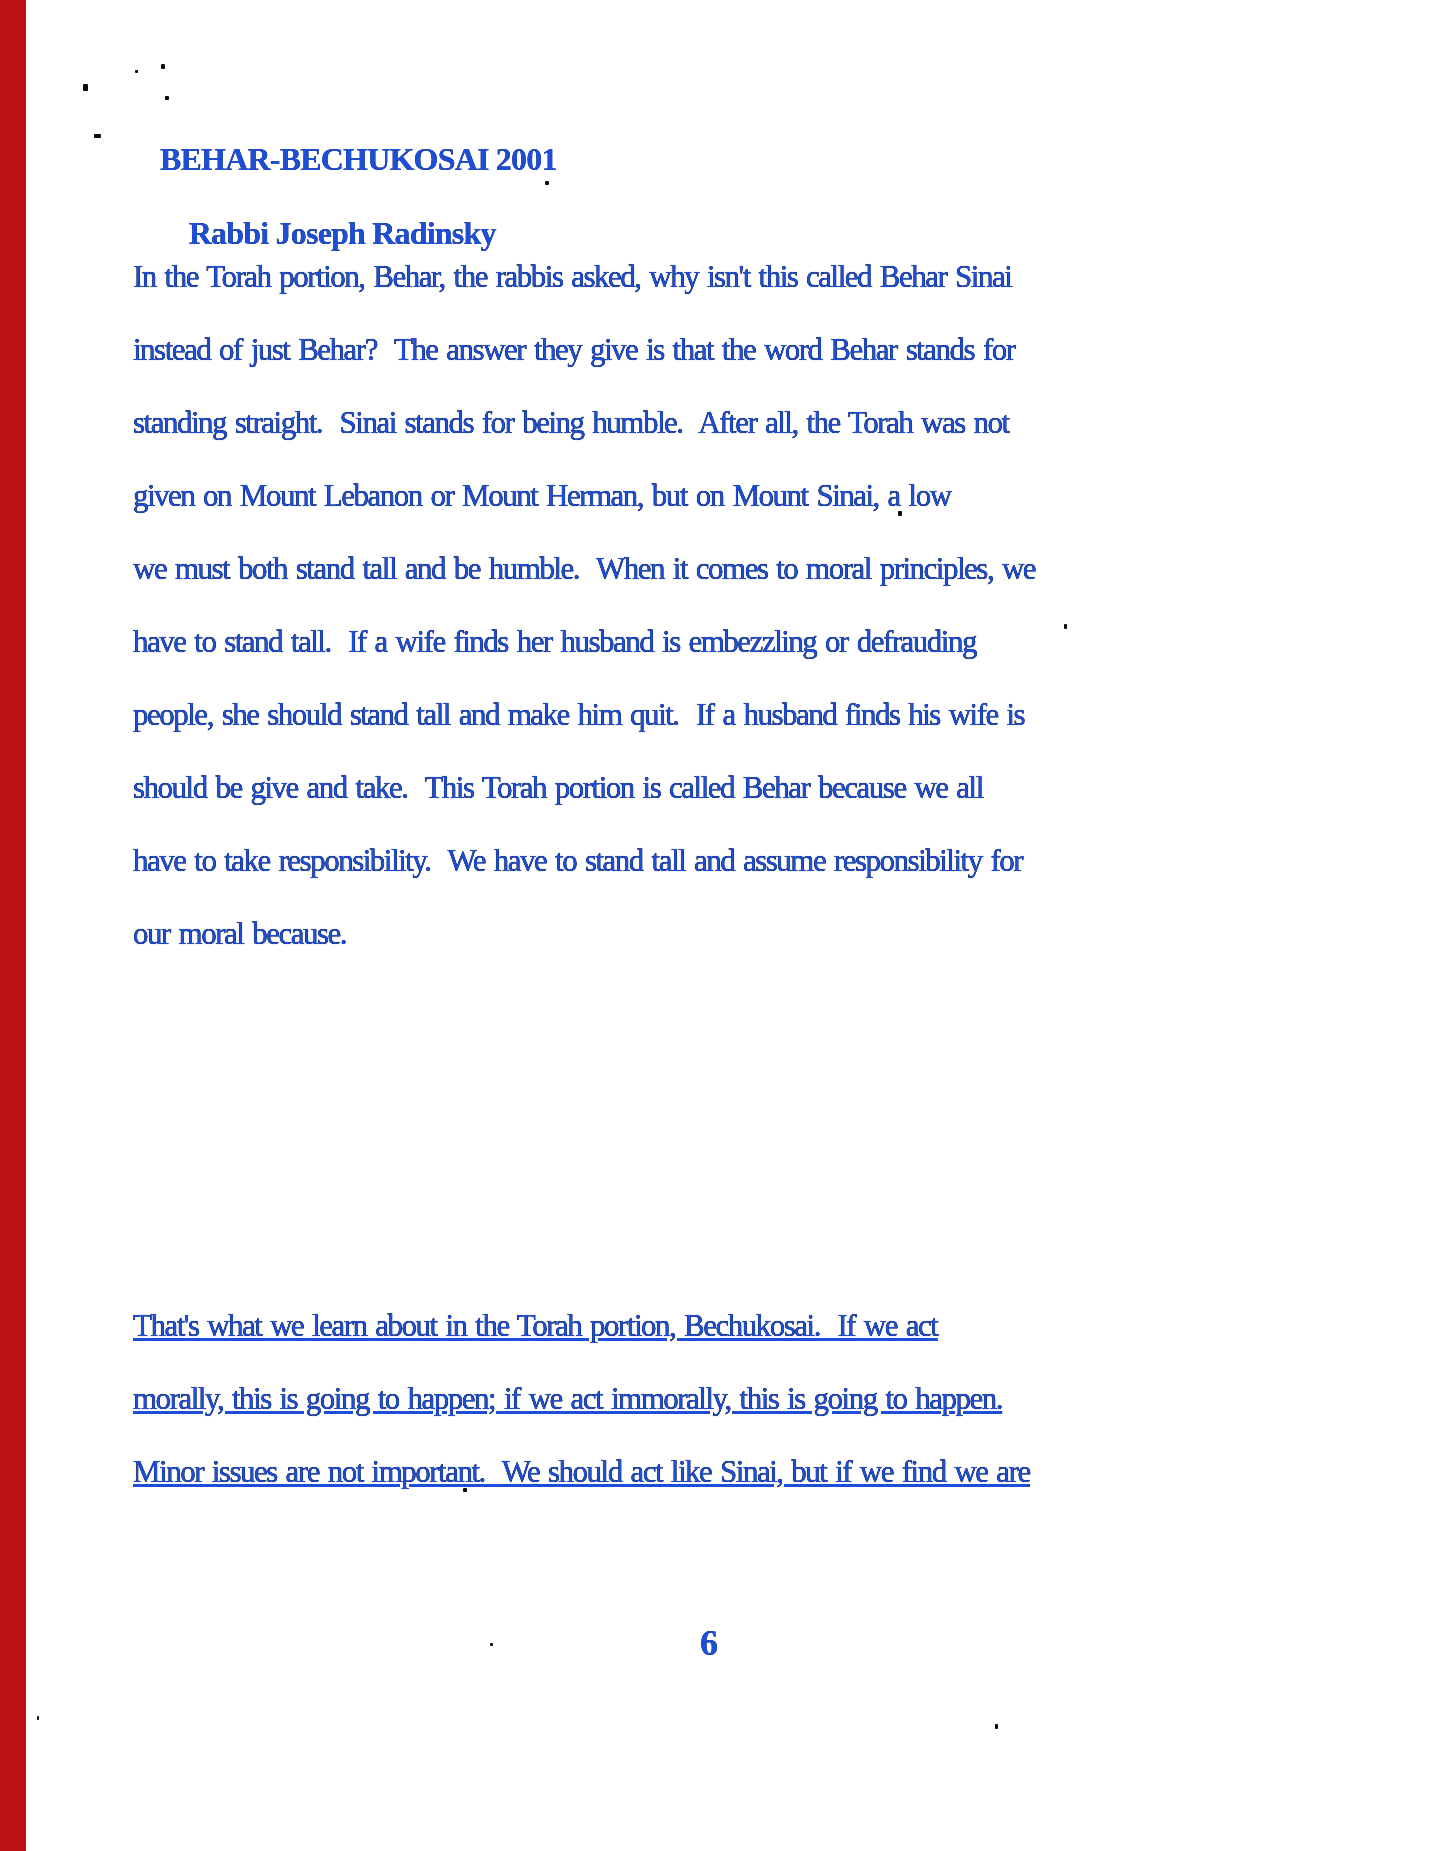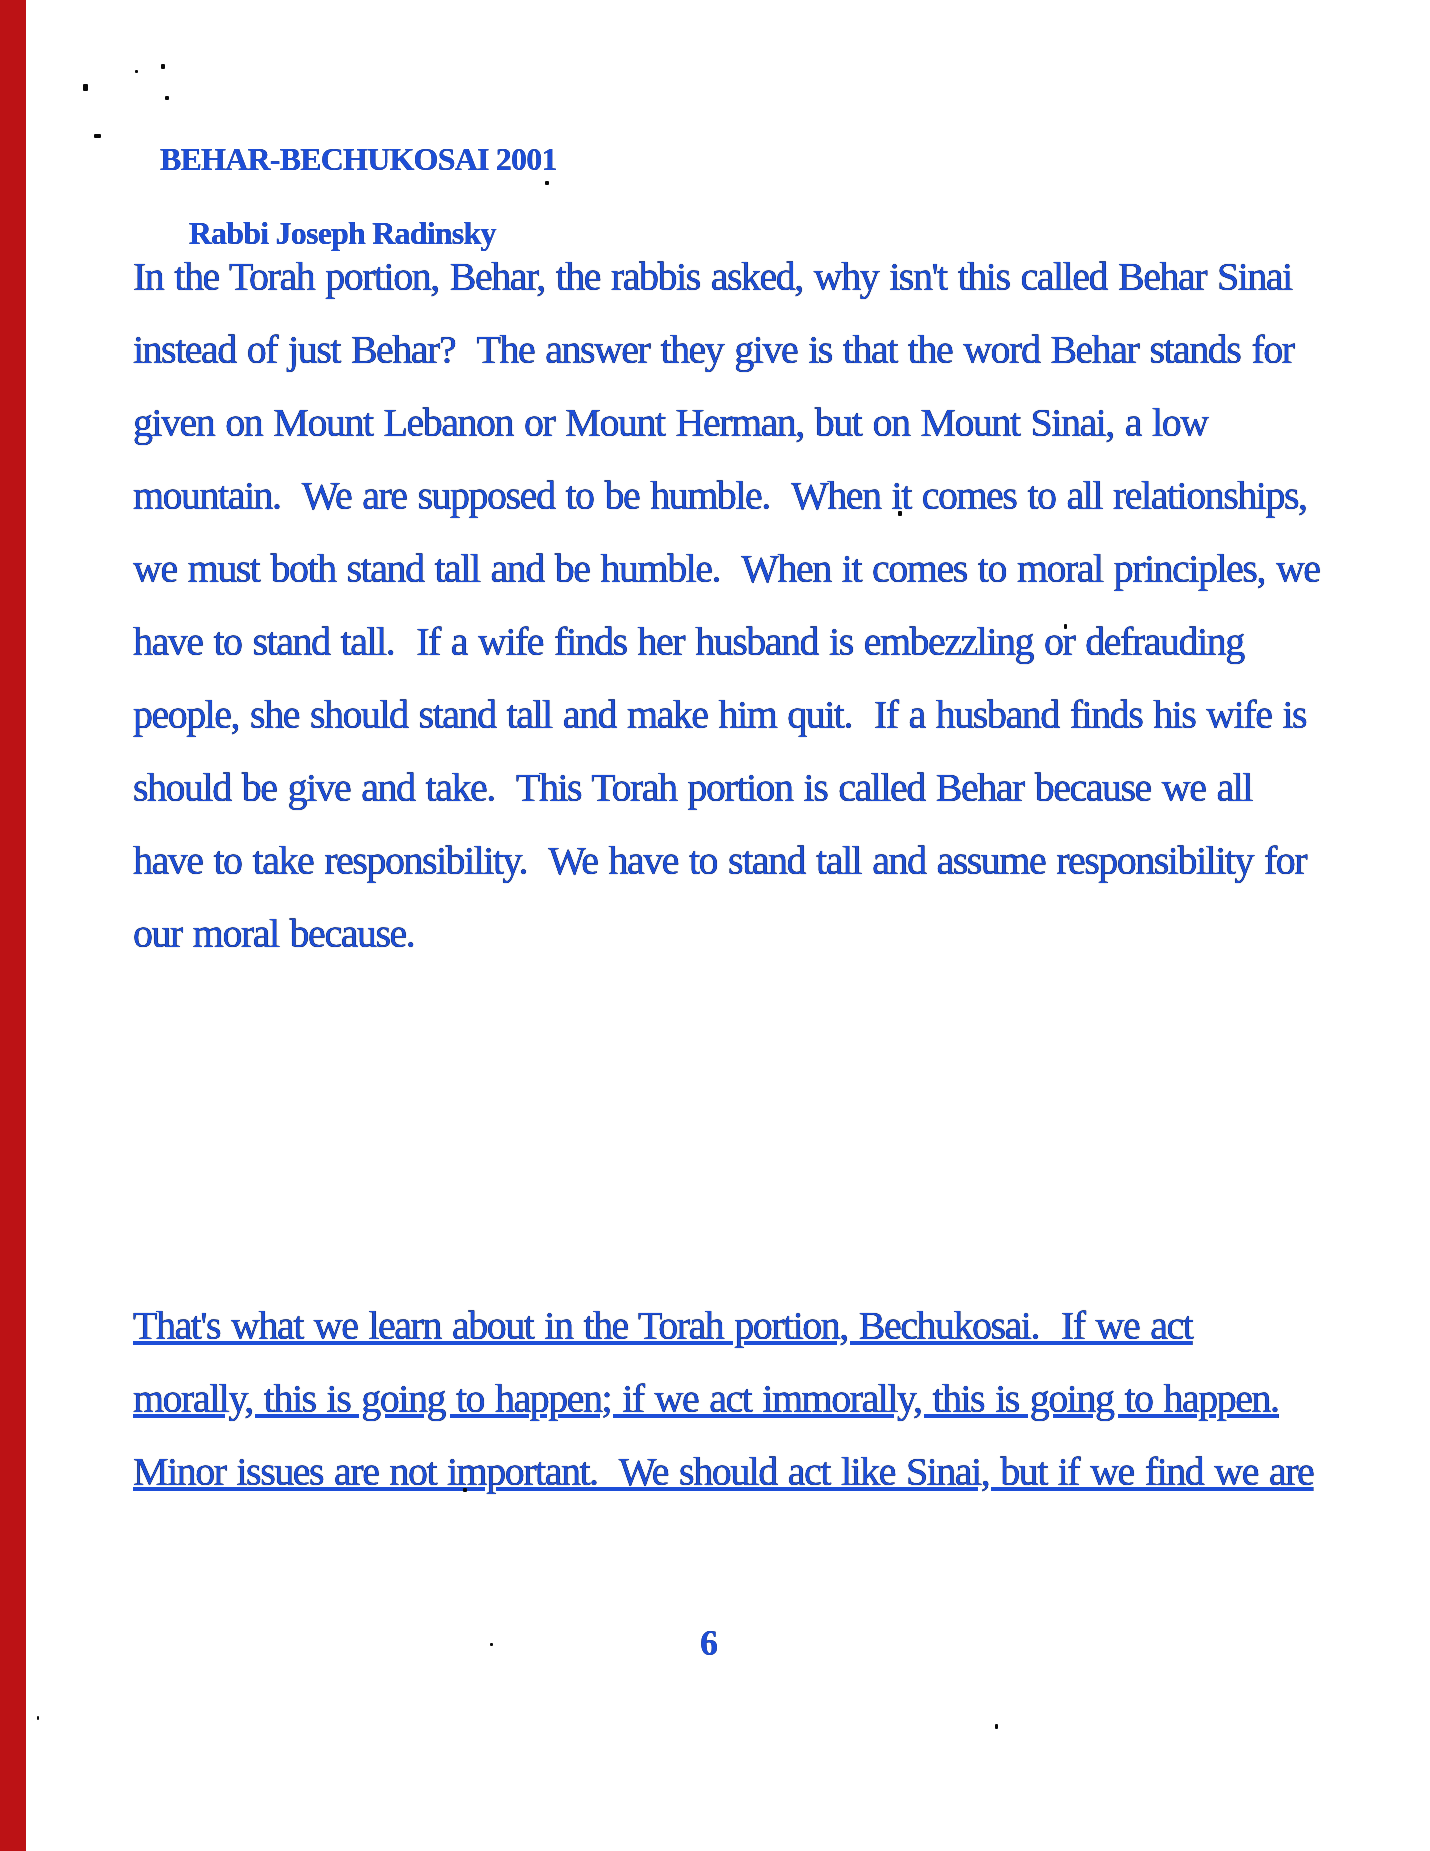--- a/index.html
+++ b/index.html
@@ -34,21 +34,21 @@
     line-height: 37px;
     letter-spacing: -0.8px;
     white-space: pre;
     text-shadow: 0 0 0.6px #000;
   }
   
   .para {
     position: absolute;
     left: 133px;
     width: 1010px;
-    font-size: 40px;
+    font-size: 31px;
     line-height: 73px;
     letter-spacing: -1.5px;
     word-spacing: 2.5px;
     text-shadow: 0 0 0.7px #000, 0 0 0.3px #000;
   }
   #para-1 { top: 240px; }
   #para-2 { top: 1289px; text-decoration: underline; }
   .text-line {
     white-space: pre;
     height: 73px;
@@ -75,22 +75,22 @@
 
   <div id="edge-bar" style="background: rgb(188, 18, 21);"></div>
 
   <div id="doc-header"><span>BEHAR-BECHUKOSAI 2001</span><br>
     <span>Rabbi Joseph Radinsky</span>
   </div>
 
   <div id="para-1" class="para">
     <div class="text-line">In the Torah portion, Behar, the rabbis asked, why isn't this called Behar Sinai</div>
     <div class="text-line">instead of just Behar?  The answer they give is that the word Behar stands for</div>
+    <div class="text-line">standing straight.  Sinai stands for being humble.  After all, the Torah was not</div>
     <div class="text-line">given on Mount Lebanon or Mount Herman, but on Mount Sinai, a low</div>
-    <div class="text-line">mountain.  We are supposed to be humble.  When it comes to all relationships,</div>
     <div class="text-line">we must both stand tall and be humble.  When it comes to moral principles, we</div>
     <div class="text-line">have to stand tall.  If a wife finds her husband is embezzling or defrauding</div>
     <div class="text-line">people, she should stand tall and make him quit.  If a husband finds his wife is</div>
     <div class="text-line">should be give and take.  This Torah portion is called Behar because we all</div>
     <div class="text-line">have to take responsibility.  We have to stand tall and assume responsibility for</div>
     <div class="text-line">our moral because.</div>
   </div>
 
   <div id="para-2" class="para">
     <div class="text-line">That's what we learn about in the Torah portion, Bechukosai.  If we act</div>

